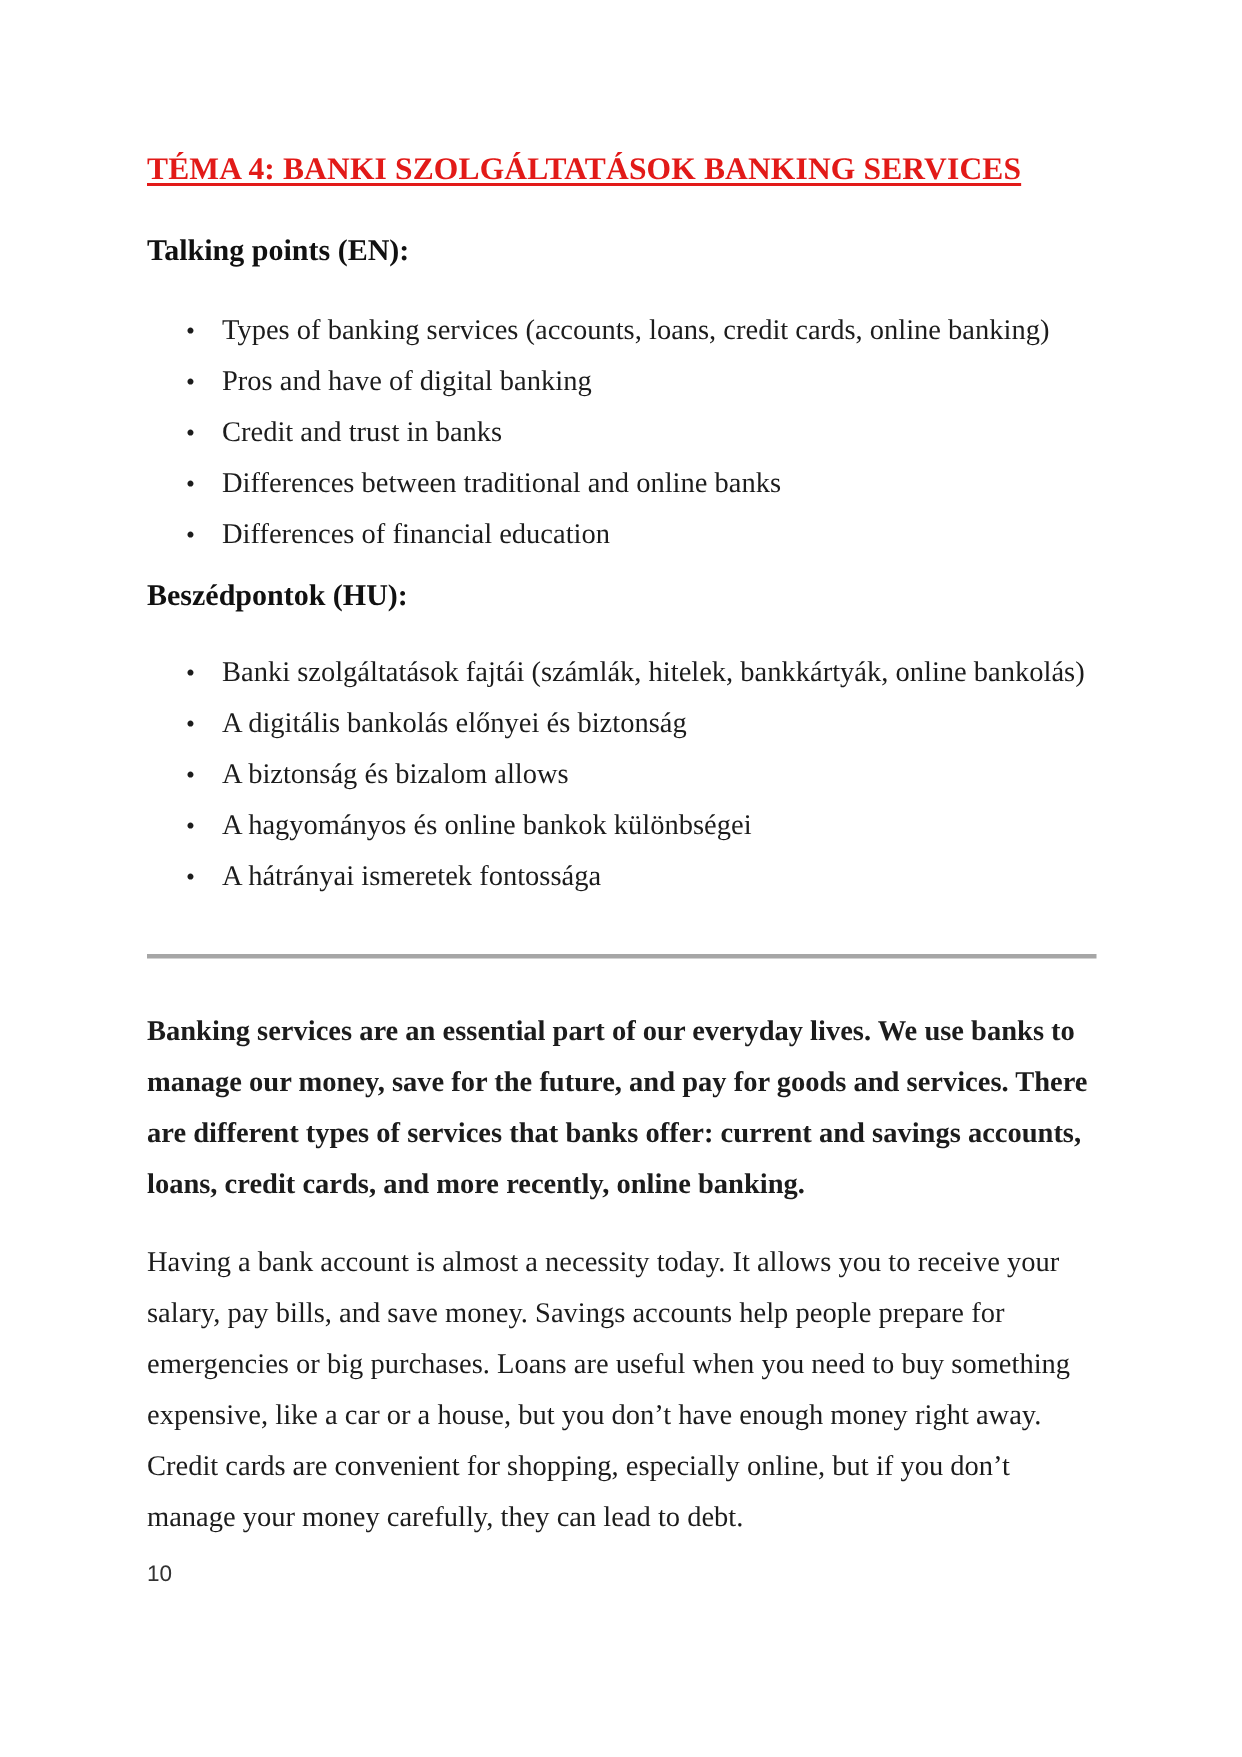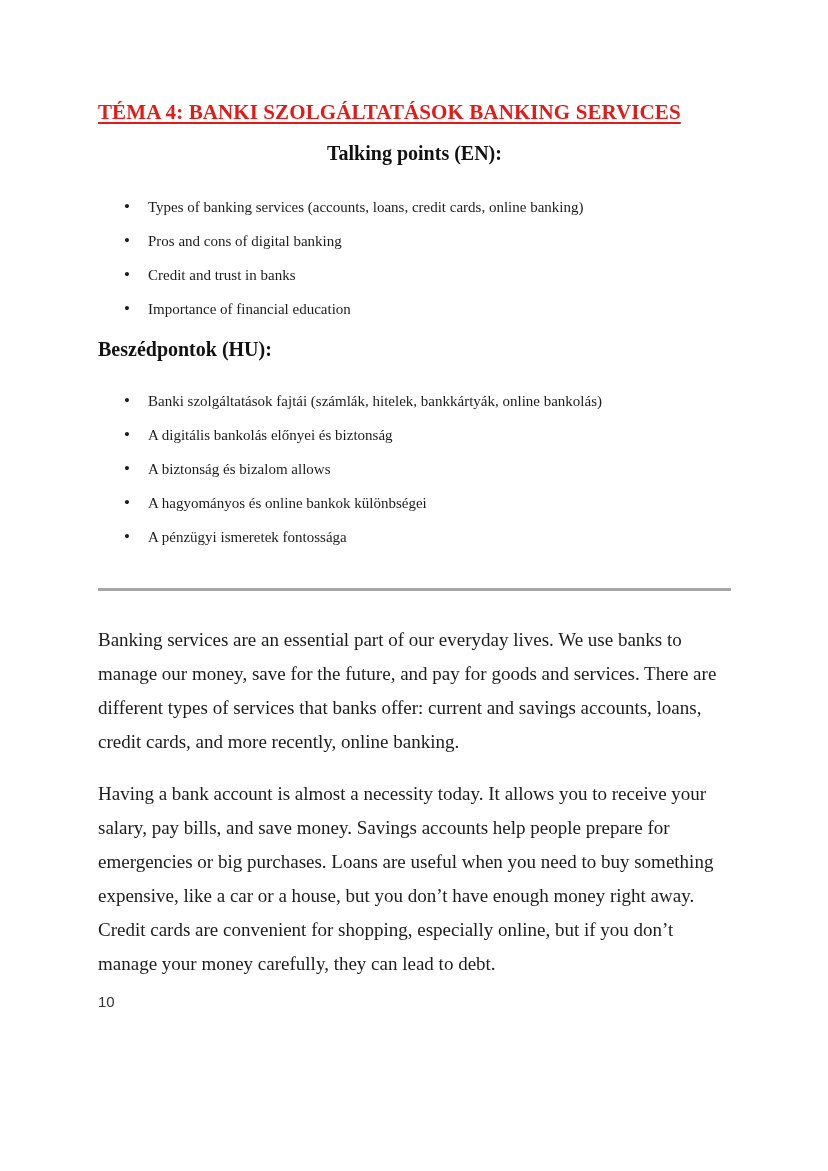--- a/index.html
+++ b/index.html
@@ -28,31 +28,31 @@
     text-decoration-thickness: 2px;
     text-underline-offset: 3px;
     letter-spacing: 0.1px;
   }
   h2.section-heading {
     font-size: 20px;
     line-height: 24px;
     font-weight: bold;
     color: #111111;
   }
-  h2.en-heading { margin-top: 17px; text-align: center; }
+  h2.en-heading { margin-top: 31px; }
   h2.hu-heading { margin-top: 11px; }
   ul.points-list {
     list-style: none;
     margin-top: 25px;
   }
   ul.hu-list { margin-top: 23px; }
   ul.points-list li {
     position: relative;
     padding-left: 50px;
-    font-size: 15px;
+    font-size: 19px;
     line-height: 34px;
     color: #1c1c1c;
   }
   ul.points-list li::before {
     content: "\2022";
     position: absolute;
     left: 26px;
     top: 0;
     font-size: 17px;
     line-height: 34px;
@@ -63,21 +63,21 @@
     width: 100%;
     height: 3px;
     background: #a6a6a6;
   }
   p.body-paragraph {
     font-size: 19px;
     line-height: 34px;
     color: #1c1c1c;
     text-align: left;
   }
-  p.para-1 { margin-top: 32px; }
+  p.para-1 { margin-top: 32px; font-weight: bold; }
   p.para-2 { margin-top: 18px; }
   .page-number {
     margin-top: 12px;
     text-align: left;
     font-family: "Liberation Sans", "DejaVu Sans", sans-serif;
     font-size: 15px;
     line-height: 18px;
     color: #333333;
   }
 </style>
@@ -85,33 +85,34 @@
 <body>
 
 <div class="page">
 
   <h1 class="doc-title">TÉMA 4: BANKI SZOLGÁLTATÁSOK BANKING SERVICES</h1>
 
   <h2 class="section-heading en-heading">Talking points (EN):</h2>
 
   <ul class="points-list en-list">
     <li>Types of banking services (accounts, loans, credit cards, online banking)</li>
-    <li>Pros and cons of digital banking</li>
+    <li>Pros and have of digital banking</li>
     <li>Credit and trust in banks</li>
-    <li>Importance of financial education</li>
+    <li>Differences between traditional and online banks</li>
+    <li>Differences of financial education</li>
   </ul>
 
   <h2 class="section-heading hu-heading">Beszédpontok (HU):</h2>
 
   <ul class="points-list hu-list">
     <li>Banki szolgáltatások fajtái (számlák, hitelek, bankkártyák, online bankolás)</li>
     <li>A digitális bankolás előnyei és biztonság</li>
     <li>A biztonság és bizalom allows</li>
     <li>A hagyományos és online bankok különbségei</li>
-    <li>A pénzügyi ismeretek fontossága</li>
+    <li>A hátrányai ismeretek fontossága</li>
   </ul>
 
   <div class="divider"></div>
 
   <p class="body-paragraph para-1">Banking services are an essential part of our everyday lives. We use banks to manage our money, save for the future, and pay for goods and services. There are different types of services that banks offer: current and savings accounts, loans, credit cards, and more recently, online banking.</p>
 
   <p class="body-paragraph para-2">Having a bank account is almost a necessity today. It allows you to receive your salary, pay bills, and save money. Savings accounts help people prepare for emergencies or big purchases. Loans are useful when you need to buy something expensive, like a car or a house, but you don’t have enough money right away. Credit cards are convenient for shopping, especially online, but if you don’t manage your money carefully, they can lead to debt.</p>
 
   <div class="page-number">10</div>
 

